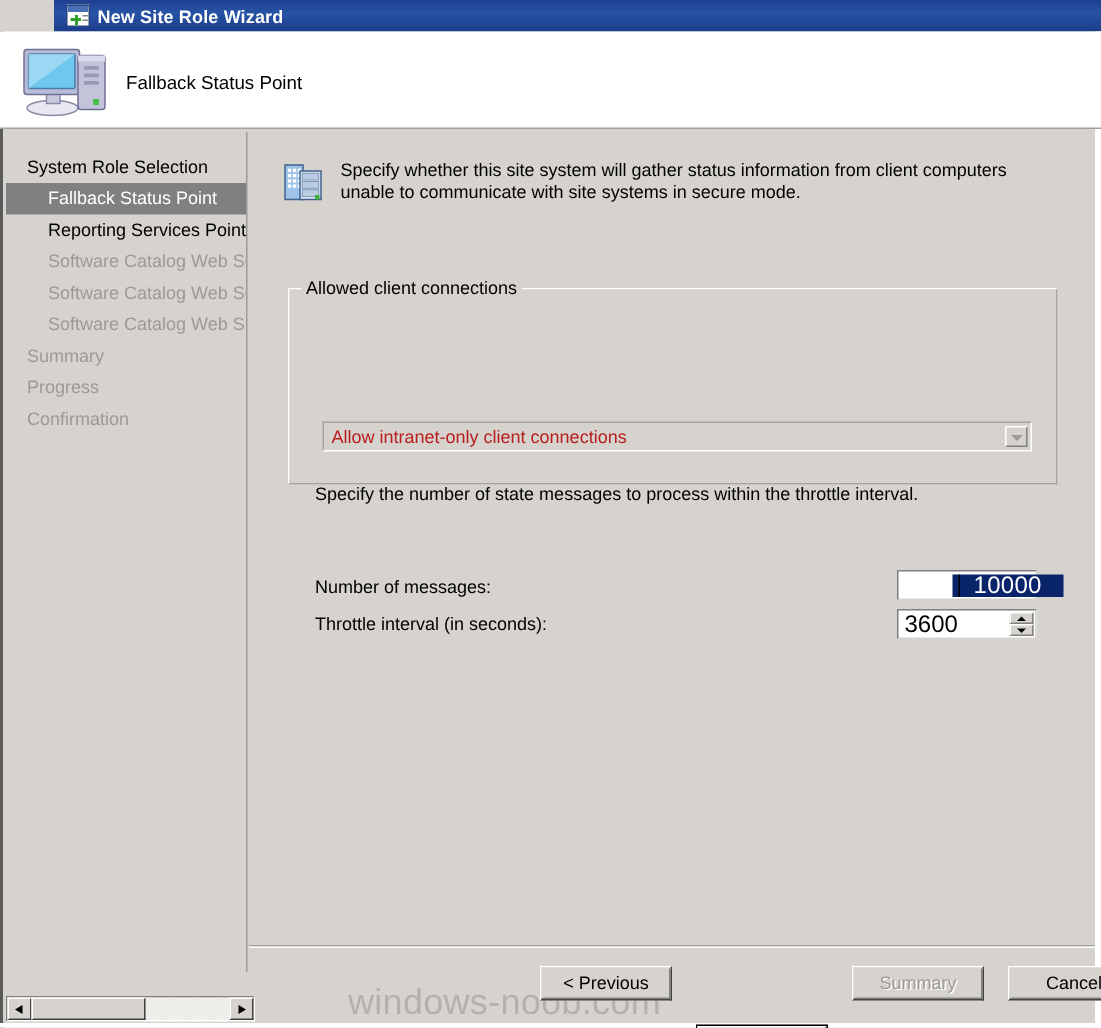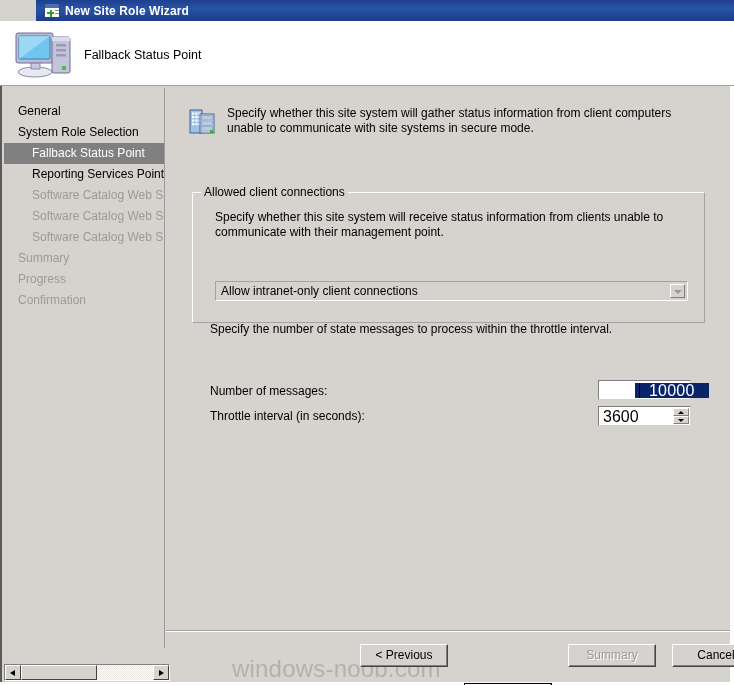--- a/index.html
+++ b/index.html
@@ -214,21 +214,21 @@
     border: 1px solid #a3a3a3;
     border-right-color: #ffffff;
     border-bottom-color: #ffffff;
     box-sizing: border-box;
     cursor: default;
   }
   .combo-text {
     position: absolute;
     left: 5px; top: 2px;
     font-size: 12px;
-    color: #000000;
+    color: #b91c1c;
     white-space: nowrap;
   }
   .combo-arrow {
     position: absolute;
     right: 2px; top: 2px;
     width: 15px; height: 14px;
     background: #d6d3ce;
     border-top: 1px solid #ffffff;
     border-left: 1px solid #ffffff;
     border-right: 1px solid #808080;
@@ -523,21 +523,20 @@
       <path d="M40 10 L58 10 L58 14 L40 14 Z" fill="#dadbea"></path>
       <rect x="44" y="17" width="10" height="2.5" fill="#9a9ab8"></rect>
       <rect x="44" y="22" width="10" height="2.5" fill="#9a9ab8"></rect>
       <rect x="44" y="27" width="10" height="2.5" fill="#9a9ab8"></rect>
       <rect x="50" y="39" width="4" height="4" fill="#49c24a"></rect>
     </svg>
     <div id="header-title">Fallback Status Point</div>
   </div>
 
   <div id="sidebar">
-    <div class="nav-item">General</div>
     <div class="nav-item">System Role Selection</div>
     <div class="nav-item sub selected">Fallback Status Point</div>
     <div class="nav-item sub">Reporting Services Point</div>
     <div class="nav-item sub disabled">Software Catalog Web Ser</div>
     <div class="nav-item sub disabled">Software Catalog Web Ser</div>
     <div class="nav-item sub disabled">Software Catalog Web Site</div>
     <div class="nav-item disabled">Summary</div>
     <div class="nav-item disabled">Progress</div>
     <div class="nav-item disabled">Confirmation</div>
   </div>
@@ -566,21 +565,20 @@
         <rect x="13.5" y="14" width="11" height="4.5" fill="#b9cce4" stroke="#7a93b5" stroke-width="0.6"></rect>
         <rect x="13.5" y="19.5" width="11" height="4.5" fill="#b9cce4" stroke="#7a93b5" stroke-width="0.6"></rect>
         <rect x="22" y="23" width="3" height="3" fill="#3bb03b"></rect>
       </svg>
       <div id="intro-text">Specify whether this site system will gather status information from client computers unable to communicate with site systems in secure mode.</div>
     </div>
 
     <div id="groupbox">
       <div id="groupbox-inner"></div>
       <div id="groupbox-legend">Allowed client connections</div>
-      <div id="group-desc">Specify whether this site system will receive status information from clients unable to communicate with their management point.</div>
       <div class="combo">
         <div class="combo-text">Allow intranet-only client connections</div>
         <div class="combo-arrow"></div>
       </div>
     </div>
 
     <div id="throttle-desc">Specify the number of state messages to process within the  throttle interval.</div>
 
     <div class="field-label" id="label-messages">Number of messages:</div>
     <div class="textbox" id="input-messages">

